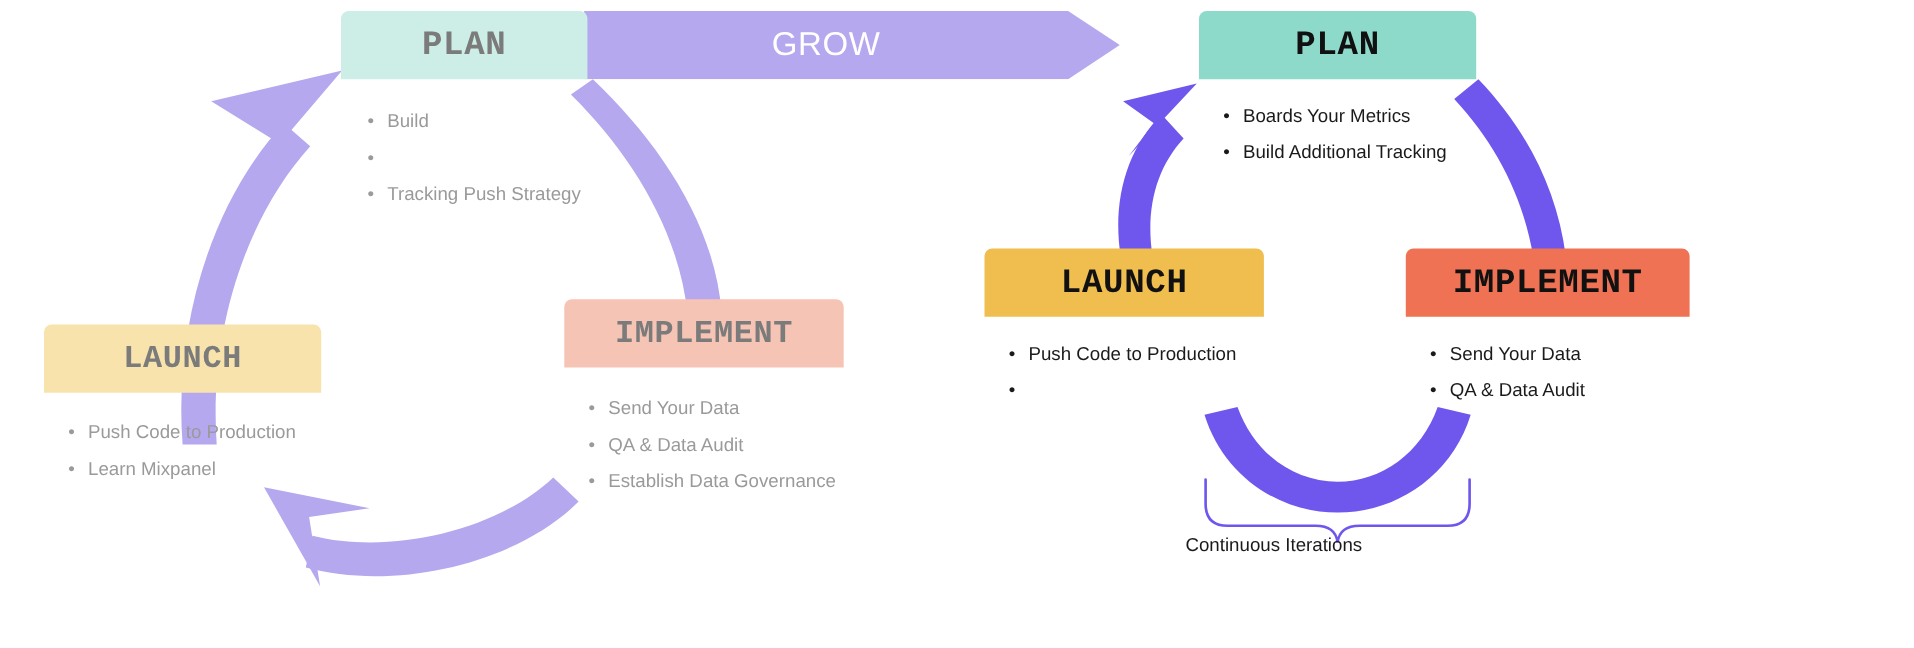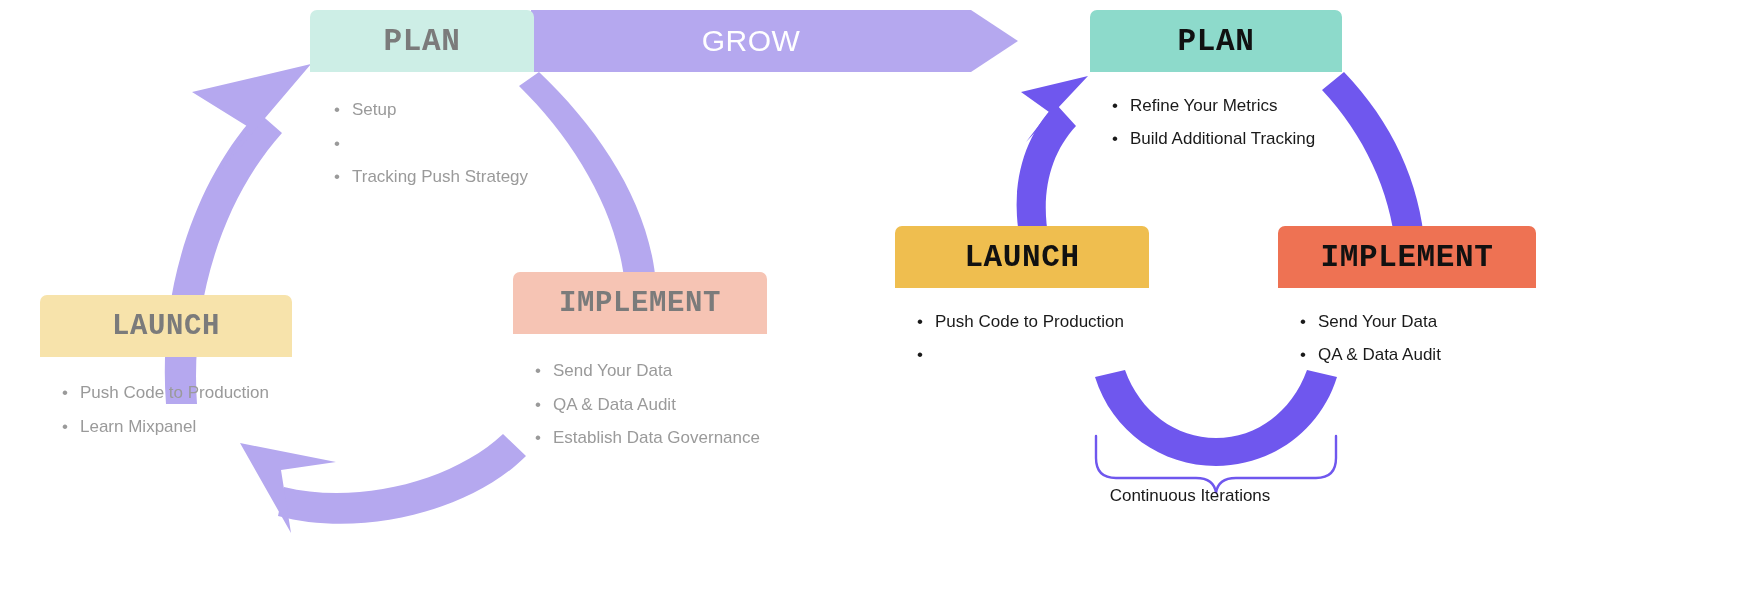--- a/index.html
+++ b/index.html
@@ -107,21 +107,21 @@
     align-items: center;
     justify-content: center;
     color: #ffffff;
     font-size: 30px;
     letter-spacing: 0.5px;
   }
 
   
   #iterations-caption {
     position: absolute;
-    left: 1050px;
+    left: 1018px;
     top: 486px;
     width: 280px;
     text-align: center;
     font-size: 17px;
     color: #1a1a1a;
     white-space: nowrap;
   }
 </style>
 </head>
 <body>
@@ -181,21 +181,21 @@
       <polygon points="0,0 440,0 487,31 440,62 0,62" fill="#b5a8ef"></polygon>
     </svg>
     <div class="grow-label">GROW</div>
   </div>
 
   <div class="node faded" id="plan-left">
     <div class="node-header">PLAN</div>
     <ul class="node-list">
       <li>
         <span class="bullet">•</span>
-        <span>Setup</span>
+        <span>Build</span>
       </li>
       <li>
         <span class="bullet">•</span>
       </li>
       <li>
         <span class="bullet">•</span>
         <span>Tracking Push Strategy</span>
       </li>
     </ul>
   </div>
@@ -230,21 +230,21 @@
         <span>Establish Data Governance</span>
       </li>
     </ul>
   </div>
 
   <div class="node vivid" id="plan-right">
     <div class="node-header">PLAN</div>
     <ul class="node-list">
       <li>
         <span class="bullet">•</span>
-        <span>Refine Your Metrics</span>
+        <span>Boards Your Metrics</span>
       </li>
       <li>
         <span class="bullet">•</span>
         <span>Build Additional Tracking</span>
       </li>
     </ul>
   </div>
 
   <div class="node vivid" id="launch-right">
     <div class="node-header">LAUNCH</div>

